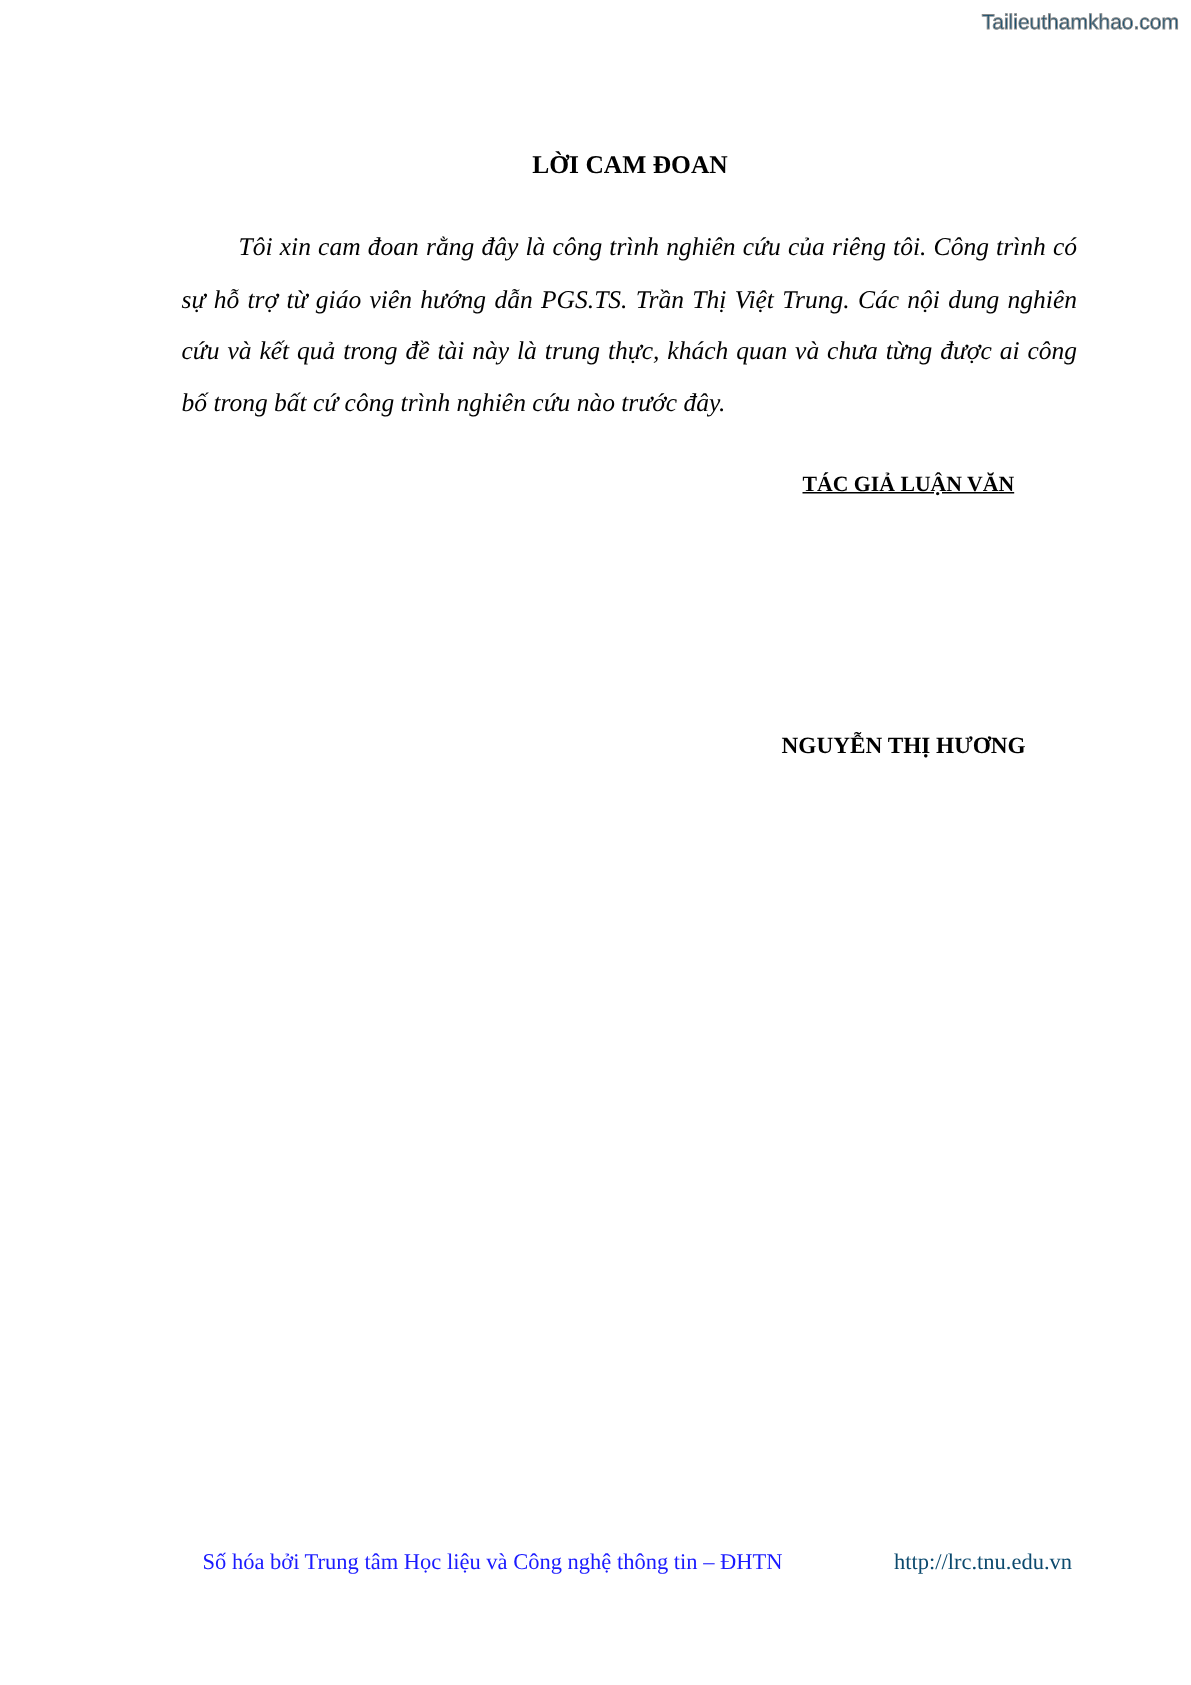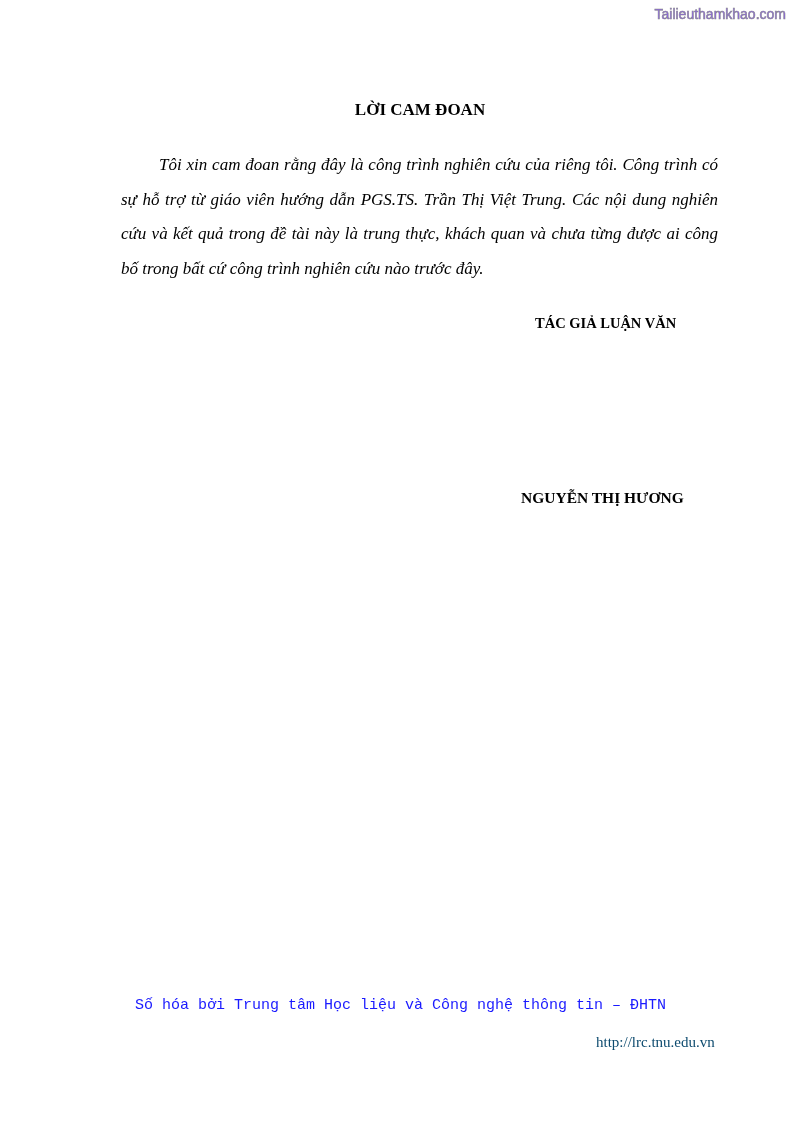--- a/index.html
+++ b/index.html
@@ -1,28 +1,28 @@
 <!DOCTYPE html>
 <html><head>
   <meta charset="utf-8">
   <style>
     html, body { margin: 0; padding: 0; background: #ffffff; }
     body { width: 794px; height: 1123px; position: relative; overflow: hidden;
            font-family: "Liberation Serif", serif; color: #000; }
     .watermark { position: absolute; top: 6px; right: 8px;
                  font-family: "Liberation Sans", sans-serif; font-size: 14px;
-                 color: #8b5cf6; -webkit-text-stroke: 0.6px #8a8a8a; letter-spacing: 0px; }
+                 color: #0c4a6e; -webkit-text-stroke: 0.6px #8a8a8a; letter-spacing: 0px; }
     .title { position: absolute; top: 100px; left: 0; width: 840px; text-align: center;
              font-weight: bold; font-size: 17px; }
     .para { position: absolute; top: 148px; left: 121px; width: 597px;
             font-size: 17px; line-height: 34.5px; text-align: justify; margin: 0; font-style: italic; }
     .para .indent { display: inline-block; width: 38px; }
-    .sig-role { position: absolute; top: 315px; left: 535px; font-weight: bold; font-size: 14.5px; }
+    .sig-role { position: absolute; top: 315px; left: 535px; font-weight: bold; font-size: 14.5px; text-decoration: underline; }
     .sig-name { position: absolute; top: 459px; left: 521px; font-weight: bold; font-size: 15.5px; margin-top: 30px; }
-    .footer-left { position: absolute; top: 997px; left: 135px; font-size: 15px; color: #1a1aff; font-family: Liberation Mono, monospace; }
+    .footer-left { position: absolute; top: 1034px; left: 135px; font-size: 15px; color: #1a1aff; }
     .footer-right { position: absolute; top: 1034px; left: 596px; font-size: 15px; color: #0c4a6e; }
   </style>
 </head>
 <body>
 
 <div class="watermark">Tailieuthamkhao.com</div>
 
 <div class="title">LỜI CAM ĐOAN</div>
 
 <p class="para"><span class="indent"></span><span>Tôi xin cam đoan rằng đây là công trình nghiên cứu của riêng tôi. Công trình có sự hỗ trợ từ giáo viên hướng dẫn PGS.TS. Trần Thị Việt Trung. Các nội dung nghiên cứu và kết quả trong đề tài này là trung thực, khách quan và chưa từng được ai công bố trong bất cứ công trình nghiên cứu nào trước đây.</span></p>

